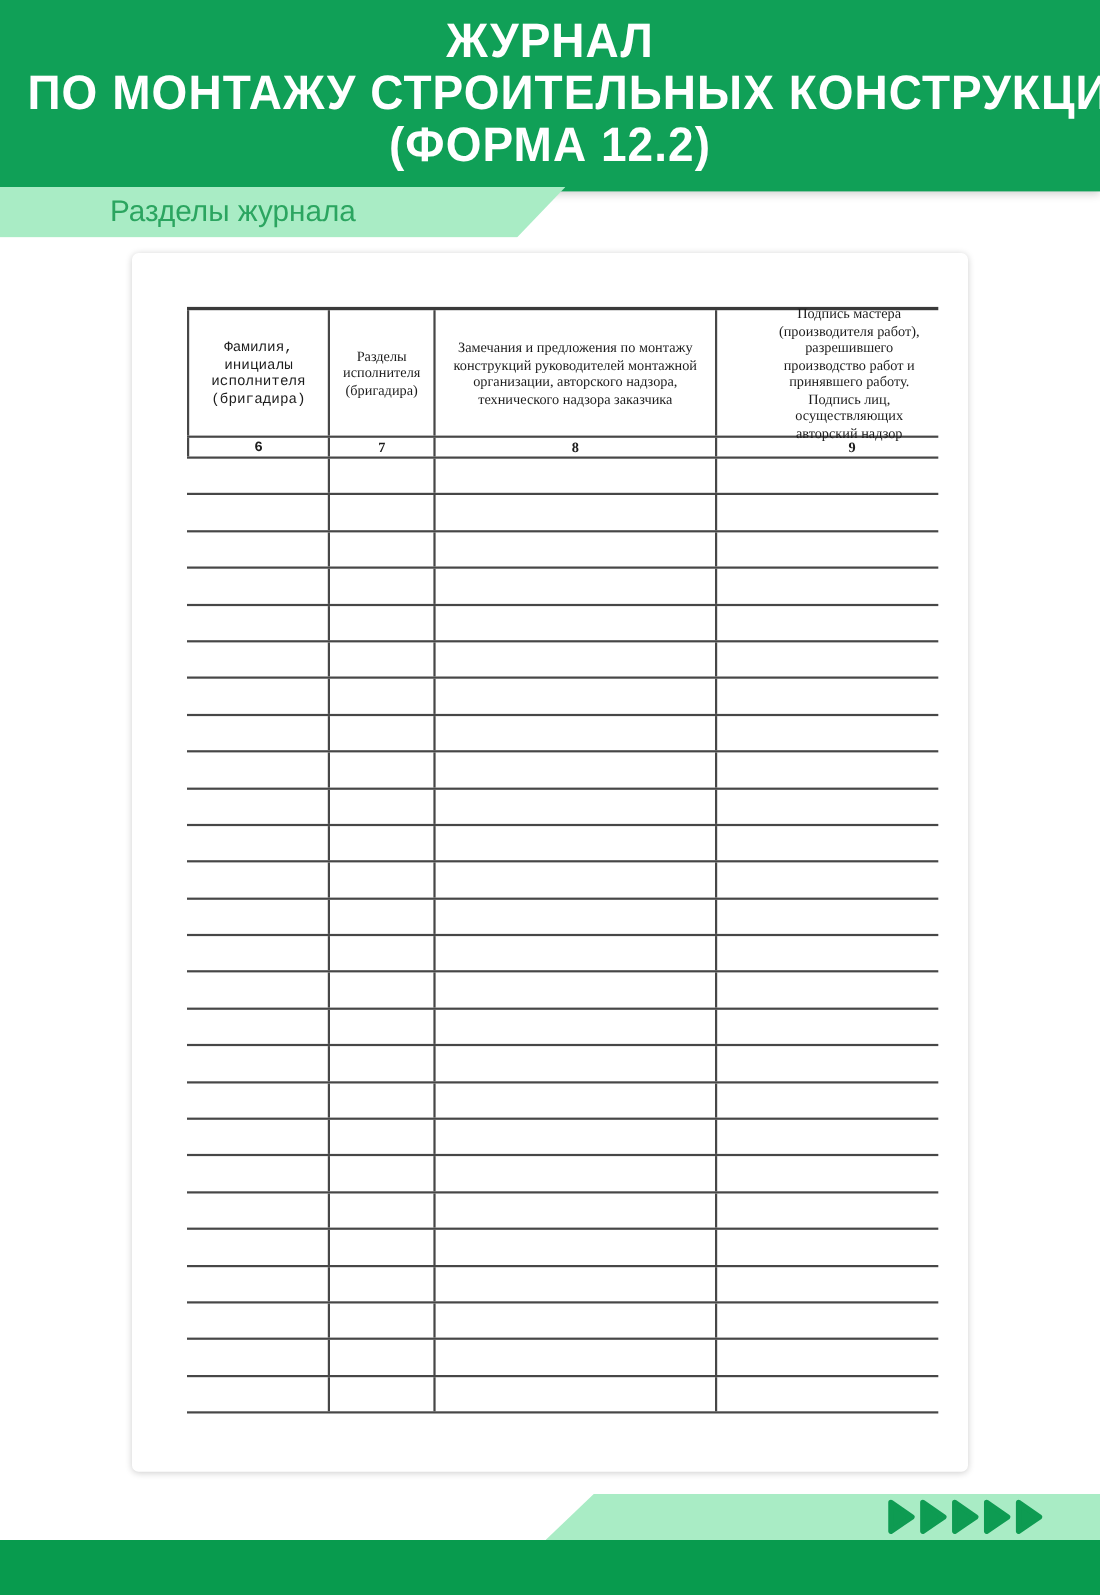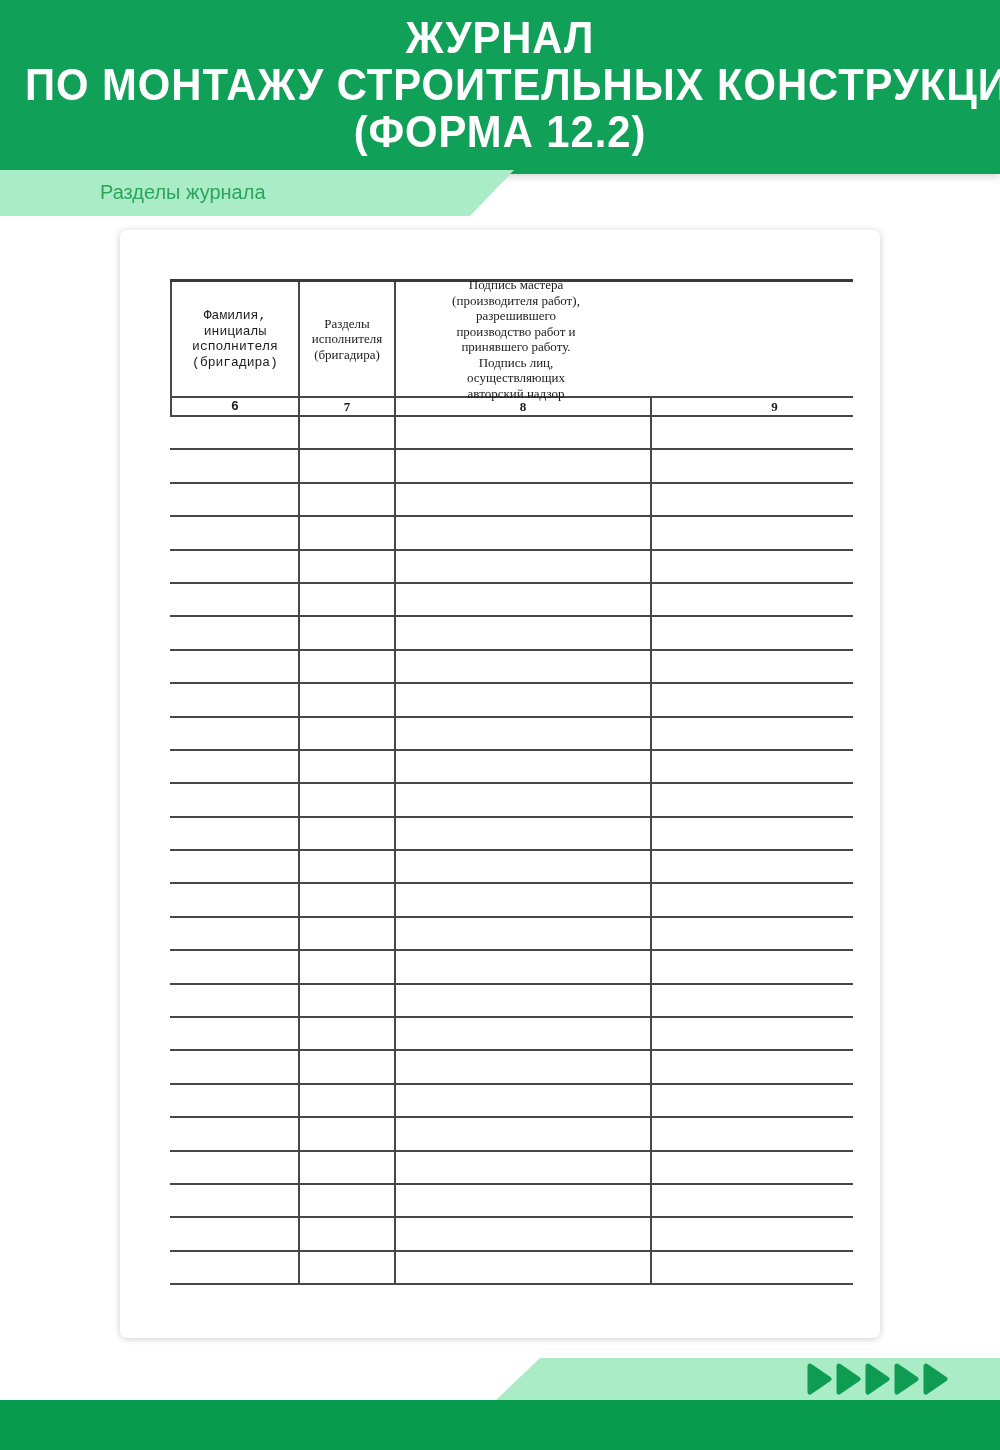--- a/index.html
+++ b/index.html
@@ -40,21 +40,21 @@
   .ribbon{
     position:absolute;left:0;top:170px;width:540px;height:46px;
     background:var(--mint);
     -webkit-clip-path:polygon(0 0,514px 0,470px 46px,0 46px);
     clip-path:polygon(0 0,514px 0,470px 46px,0 46px);
   }
   .ribbon-label{
     display:block;
     padding-left:100px;
     line-height:45px;
-    font-size:20px;
+    font-size:27px;
     font-weight:500;
     color:var(--ribbon-text);
   }
   
   .page{
     position:absolute;left:120px;top:230px;width:760px;height:1108px;
     background:#ffffff;
     border-radius:6px;
     box-shadow:0 1px 7px rgba(0,0,0,0.20);
   }
@@ -129,20 +129,21 @@
 <div class="ribbon">
   <span class="ribbon-label">Разделы журнала</span>
 </div>
 
 <div class="page">
   <div class="journal-table">
 
     <div class="trow thead">
       <div class="cell c1 hcell">Фамилия, инициалы исполнителя (бригадира)</div>
       <div class="cell c2 hcell">Разделы исполнителя (бригадира)</div>
+      <div class="cell c3 hcell">Замечания и предложения по монтажу конструкций руководителей монтажной организации, авторского надзора, технического надзора заказчика</div>
       <div class="cell c4 hcell">Подпись мастера (производителя работ), разрешившего производство работ и принявшего работу. Подпись лиц, осуществляющих авторский надзор</div>
     </div>
 
     <div class="trow nrow">
       <div class="cell c1 ncell">6</div>
       <div class="cell c2 ncell">7</div>
       <div class="cell c3 ncell">8</div>
       <div class="cell c4 ncell">9</div>
     </div>
 

